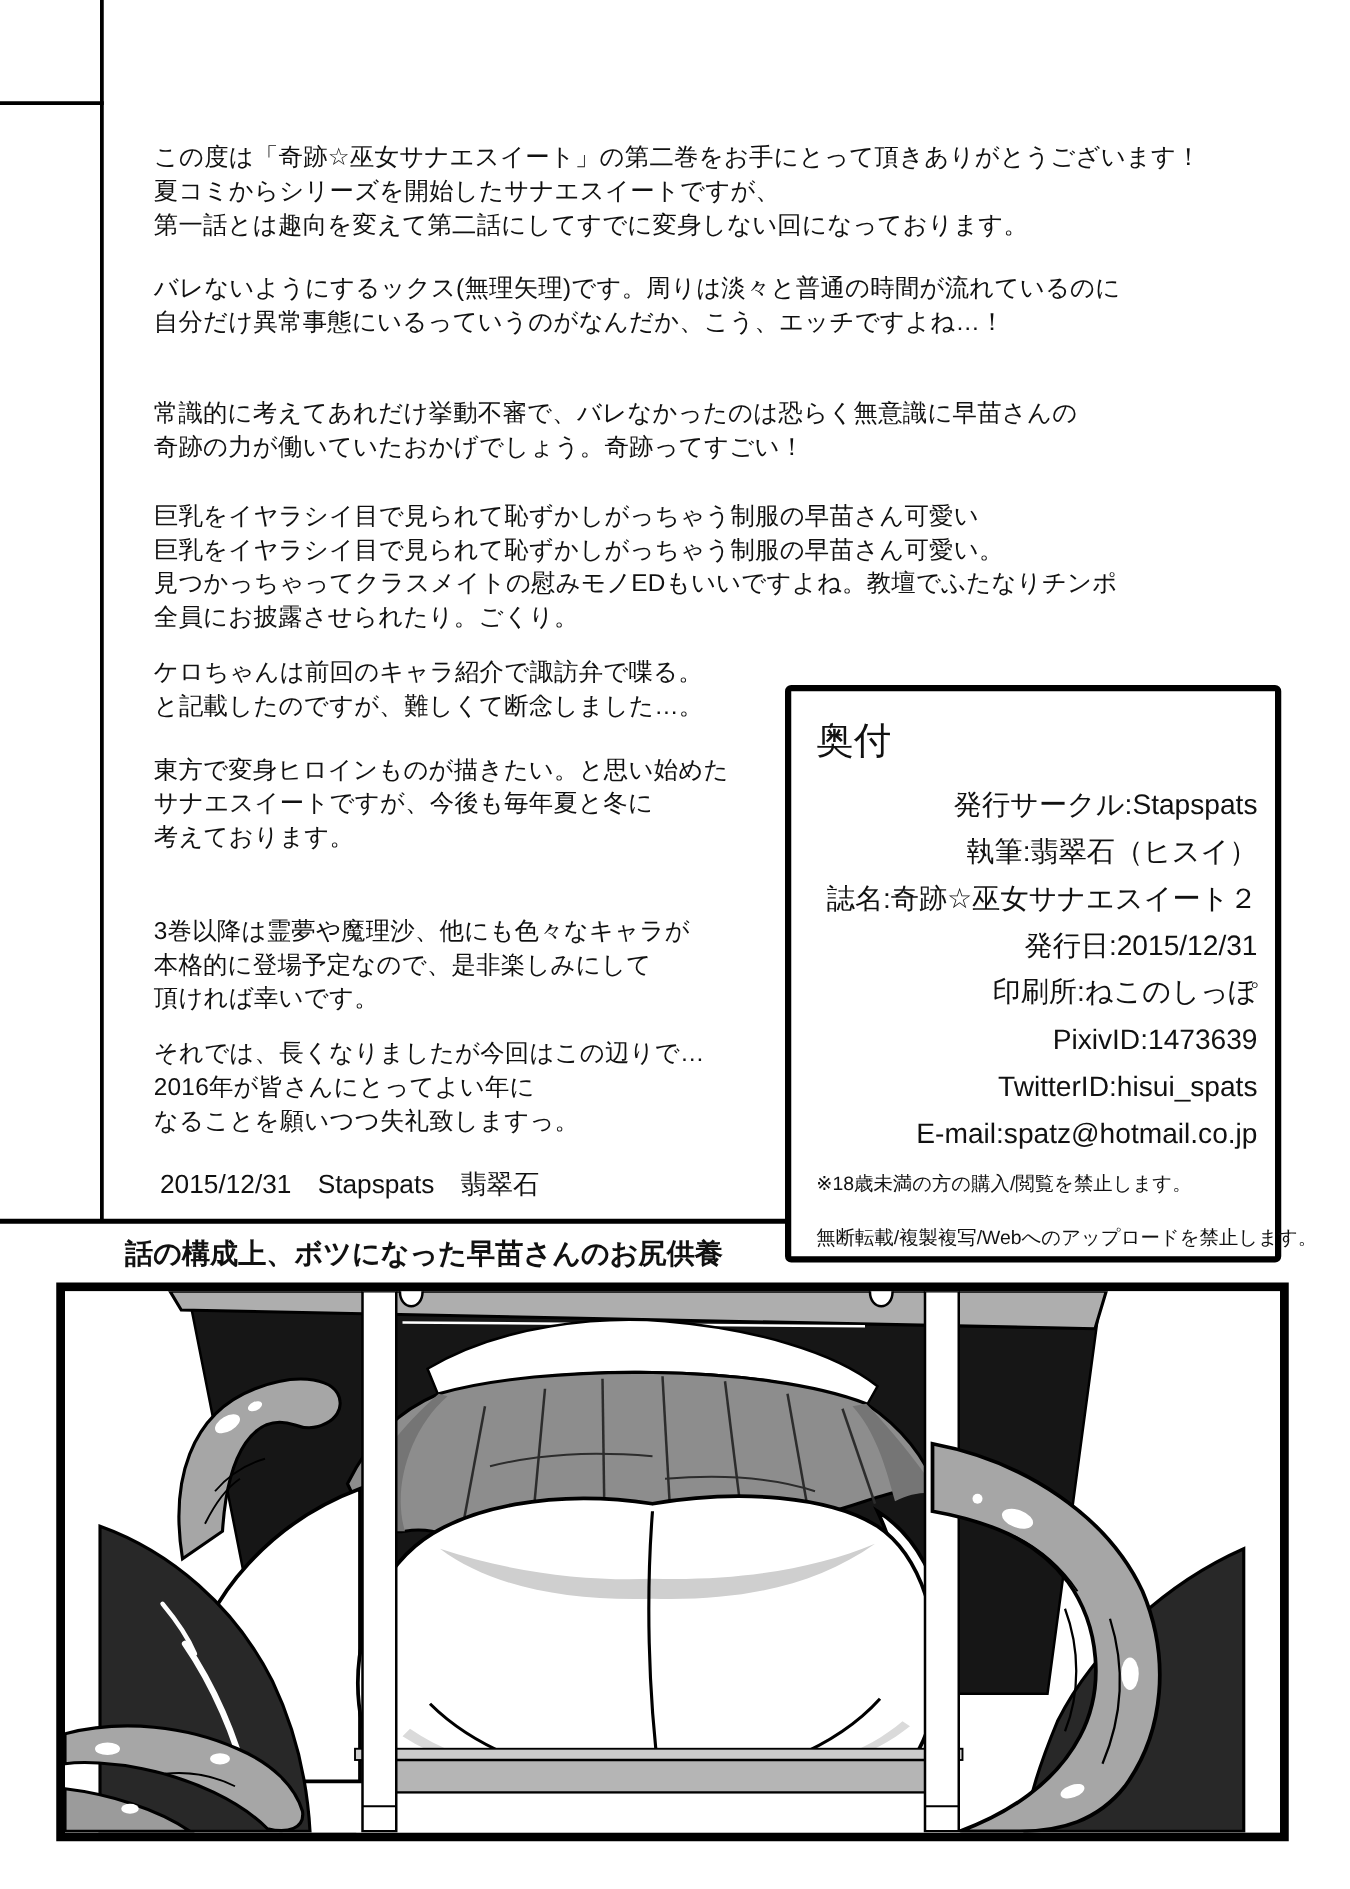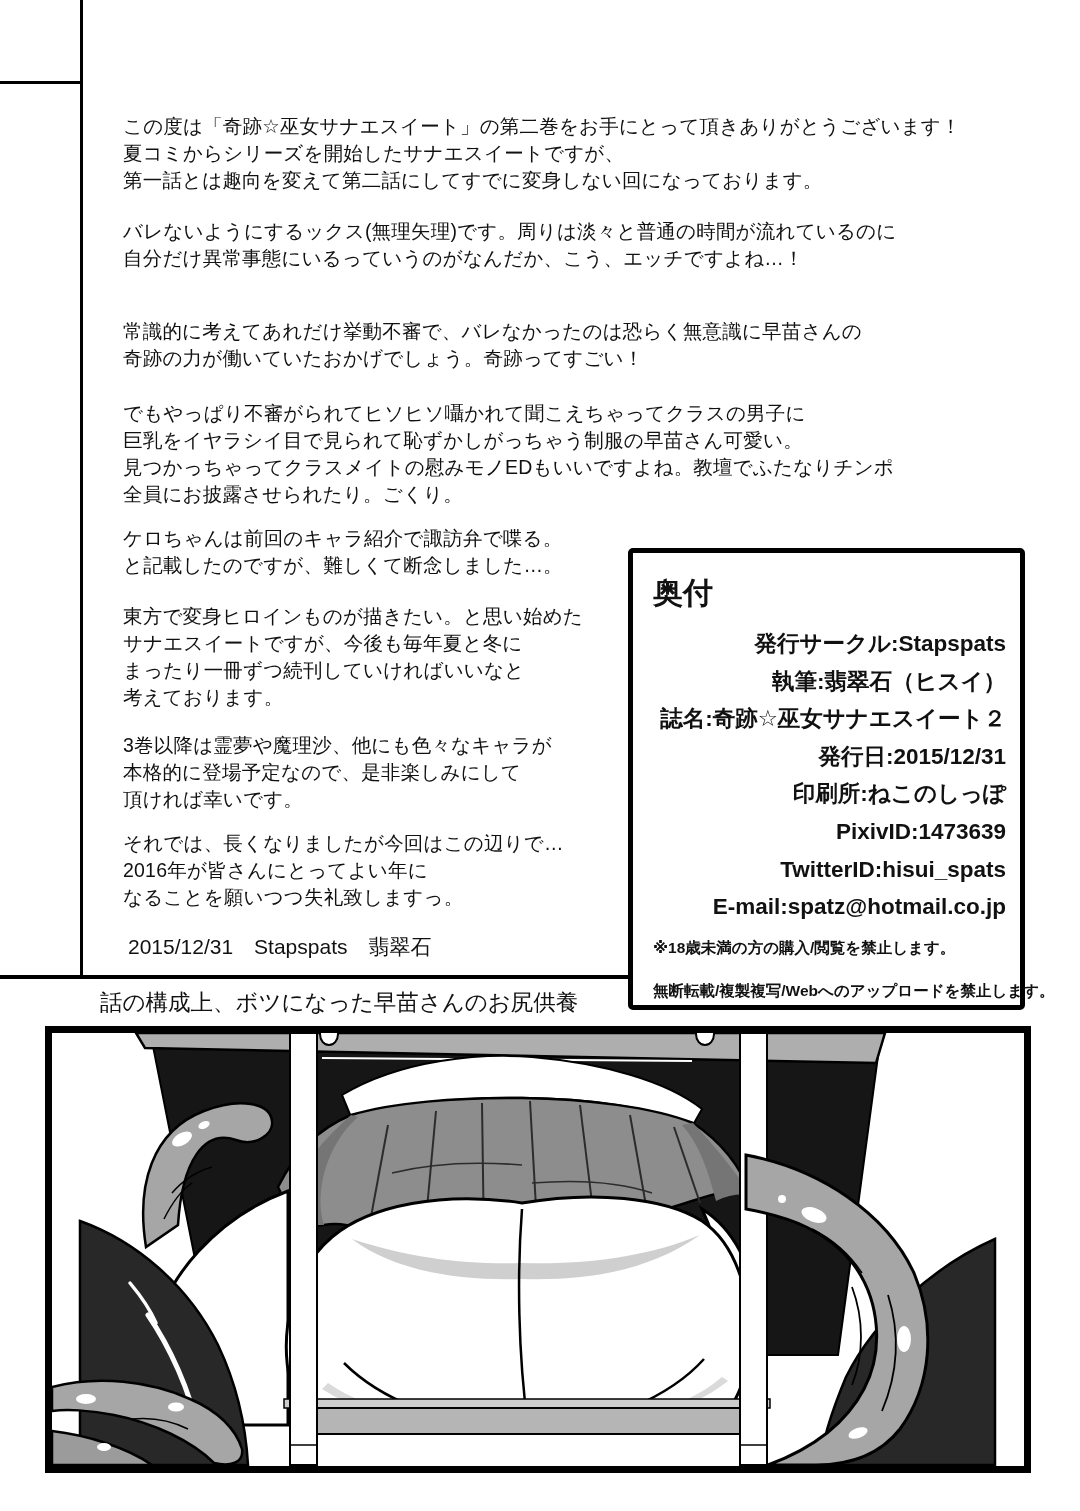--- a/index.html
+++ b/index.html
@@ -22,26 +22,26 @@
   .vrule{position:absolute;left:80px;top:0;width:3px;height:977px;background:#000;}
   .hrule-short{position:absolute;left:0;top:81px;width:83px;height:3px;background:#000;}
   .hrule-long{position:absolute;left:0;top:975px;width:630px;height:4px;background:#000;}
   .afterword{position:absolute;left:123px;top:0;width:820px;}
   .para{position:absolute;left:0;white-space:nowrap;}
   .line{font-size:19.5px;line-height:27px;height:27px;letter-spacing:0.2px;}
   .signature{position:absolute;left:128px;top:933px;font-size:21px;white-space:nowrap;}
   .colophon{
     position:absolute;left:628px;top:548px;width:397px;height:462px;
     border:5px solid #000;border-radius:5px;box-sizing:border-box;
-    background:#fff;padding:20px 14px 0 20px;font-weight:bold;
+    background:#fff;padding:20px 14px 0 20px;
   }
   .colophon-title{font-size:30px;line-height:40px;margin-bottom:12px;}
   .colophon-line{font-size:22.5px;line-height:37.6px;white-space:nowrap;text-align:right;}
   .colophon-notice{font-size:15.5px;line-height:32px;white-space:nowrap;margin-top:11px;}
-  .caption{position:absolute;left:100px;top:987px;font-size:22.5px;white-space:nowrap;}
+  .caption{position:absolute;left:100px;top:987px;font-size:22.5px;white-space:nowrap;font-weight:bold;}
   .panel{
     position:absolute;left:45px;top:1026px;width:986px;height:447px;
     border:7px solid #000;box-sizing:border-box;background:#fff;
   }
   .panel svg{display:block;width:972px;height:433px;}
 </style>
 </head>
 <body>
 
 <div class="vrule"></div>
@@ -56,33 +56,32 @@
   </div>
   <div class="para" style="top:218px">
     <div class="line">バレないようにするックス(無理矢理)です。周りは淡々と普通の時間が流れているのに</div>
     <div class="line">自分だけ異常事態にいるっていうのがなんだか、こう、エッチですよね…！</div>
   </div>
   <div class="para" style="top:318px">
     <div class="line">常識的に考えてあれだけ挙動不審で、バレなかったのは恐らく無意識に早苗さんの</div>
     <div class="line">奇跡の力が働いていたおかげでしょう。奇跡ってすごい！</div>
   </div>
   <div class="para" style="top:400px">
-    <div class="line">でもやっぱり不審がられてヒソヒソ囁かれて聞こえちゃってクラスの男子に</div>
+    <div class="line">巨乳をイヤラシイ目で見られて恥ずかしがっちゃう制服の早苗さん可愛い</div>
     <div class="line">巨乳をイヤラシイ目で見られて恥ずかしがっちゃう制服の早苗さん可愛い。</div>
     <div class="line">見つかっちゃってクラスメイトの慰みモノEDもいいですよね。教壇でふたなりチンポ</div>
     <div class="line">全員にお披露させられたり。ごくり。</div>
   </div>
   <div class="para" style="top:525px">
     <div class="line">ケロちゃんは前回のキャラ紹介で諏訪弁で喋る。</div>
     <div class="line">と記載したのですが、難しくて断念しました…。</div>
   </div>
   <div class="para" style="top:603px">
     <div class="line">東方で変身ヒロインものが描きたい。と思い始めた</div>
     <div class="line">サナエスイートですが、今後も毎年夏と冬に</div>
-    <div class="line">まったり一冊ずつ続刊していければいいなと</div>
     <div class="line">考えております。</div>
   </div>
   <div class="para" style="top:732px">
     <div class="line">3巻以降は霊夢や魔理沙、他にも色々なキャラが</div>
     <div class="line">本格的に登場予定なので、是非楽しみにして</div>
     <div class="line">頂ければ幸いです。</div>
   </div>
   <div class="para" style="top:830px">
     <div class="line">それでは、長くなりましたが今回はこの辺りで…</div>
     <div class="line">2016年が皆さんにとってよい年に</div>

